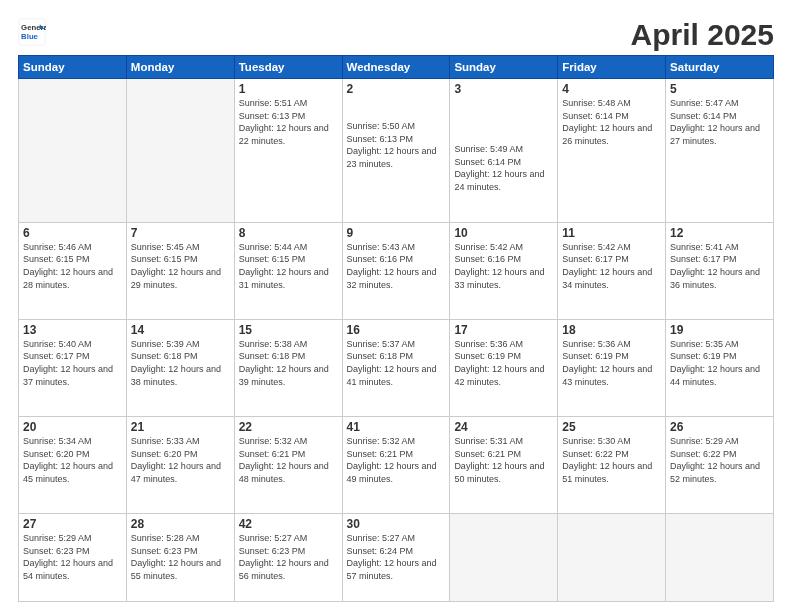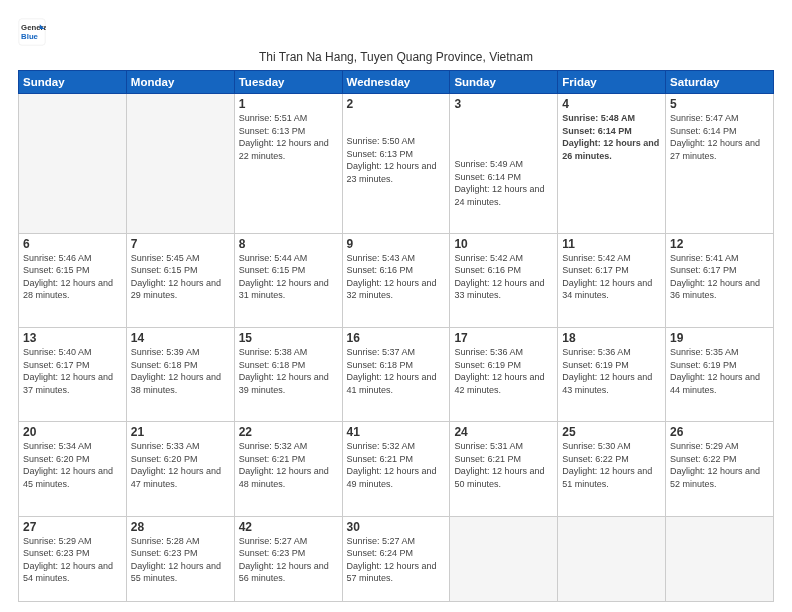--- a/index.html
+++ b/index.html
@@ -97,22 +97,24 @@
 <div class="page">
   <div class="header">
     <div class="logo">
       <svg class="logo-icon" viewBox="0 0 36 36">
         <rect x="1" y="1" width="34" height="34" rx="4" fill="#fff" stroke="#ddd" stroke-width="0.5"></rect>
         <text x="4" y="16" font-size="10" font-weight="bold" fill="#333" font-family="Arial">General</text>
         <text x="4" y="27" font-size="10" font-weight="bold" fill="#1565c0" font-family="Arial">Blue</text>
         <polygon points="28,8 34,14 28,14" fill="#1565c0"></polygon>
       </svg>
     </div>
+    <div class="title-block">
+      <div class="month-title">April 2025</div>
+    </div>
   </div>
-  <div class="location">Thi Tran Na Hang, Tuyen Quang Province, Vietnam</div>
   <table class="calendar">
     <thead>
       <tr>
       <th>Sunday</th>
           <th>Monday</th>
           <th>Tuesday</th>
           <th>Wednesday</th>
           <th>Sunday</th>
           <th>Friday</th>
           <th>Saturday</th>
@@ -135,21 +137,21 @@
 Daylight: 12 hours and 23 minutes.</div>
           </td>
           <td>
             <span class="day-number">3</span>
             <div class="day-info" style="white-space: pre-line; margin-top: 47px;">Sunrise: 5:49 AM
 Sunset: 6:14 PM
 Daylight: 12 hours and 24 minutes.</div>
           </td>
           <td>
             <span class="day-number">4</span>
-            <div class="day-info" style="white-space: pre-line; font-weight: bold;">Sunrise: 5:48 AM
+            <div class="day-info" style="white-space: pre-line;">Sunrise: 5:48 AM
 Sunset: 6:14 PM
 Daylight: 12 hours and 26 minutes.</div>
           </td>
           <td>
             <span class="day-number">5</span>
             <div class="day-info" style="white-space: pre-line;">Sunrise: 5:47 AM
 Sunset: 6:14 PM
 Daylight: 12 hours and 27 minutes.</div>
           </td>
         </tr>

